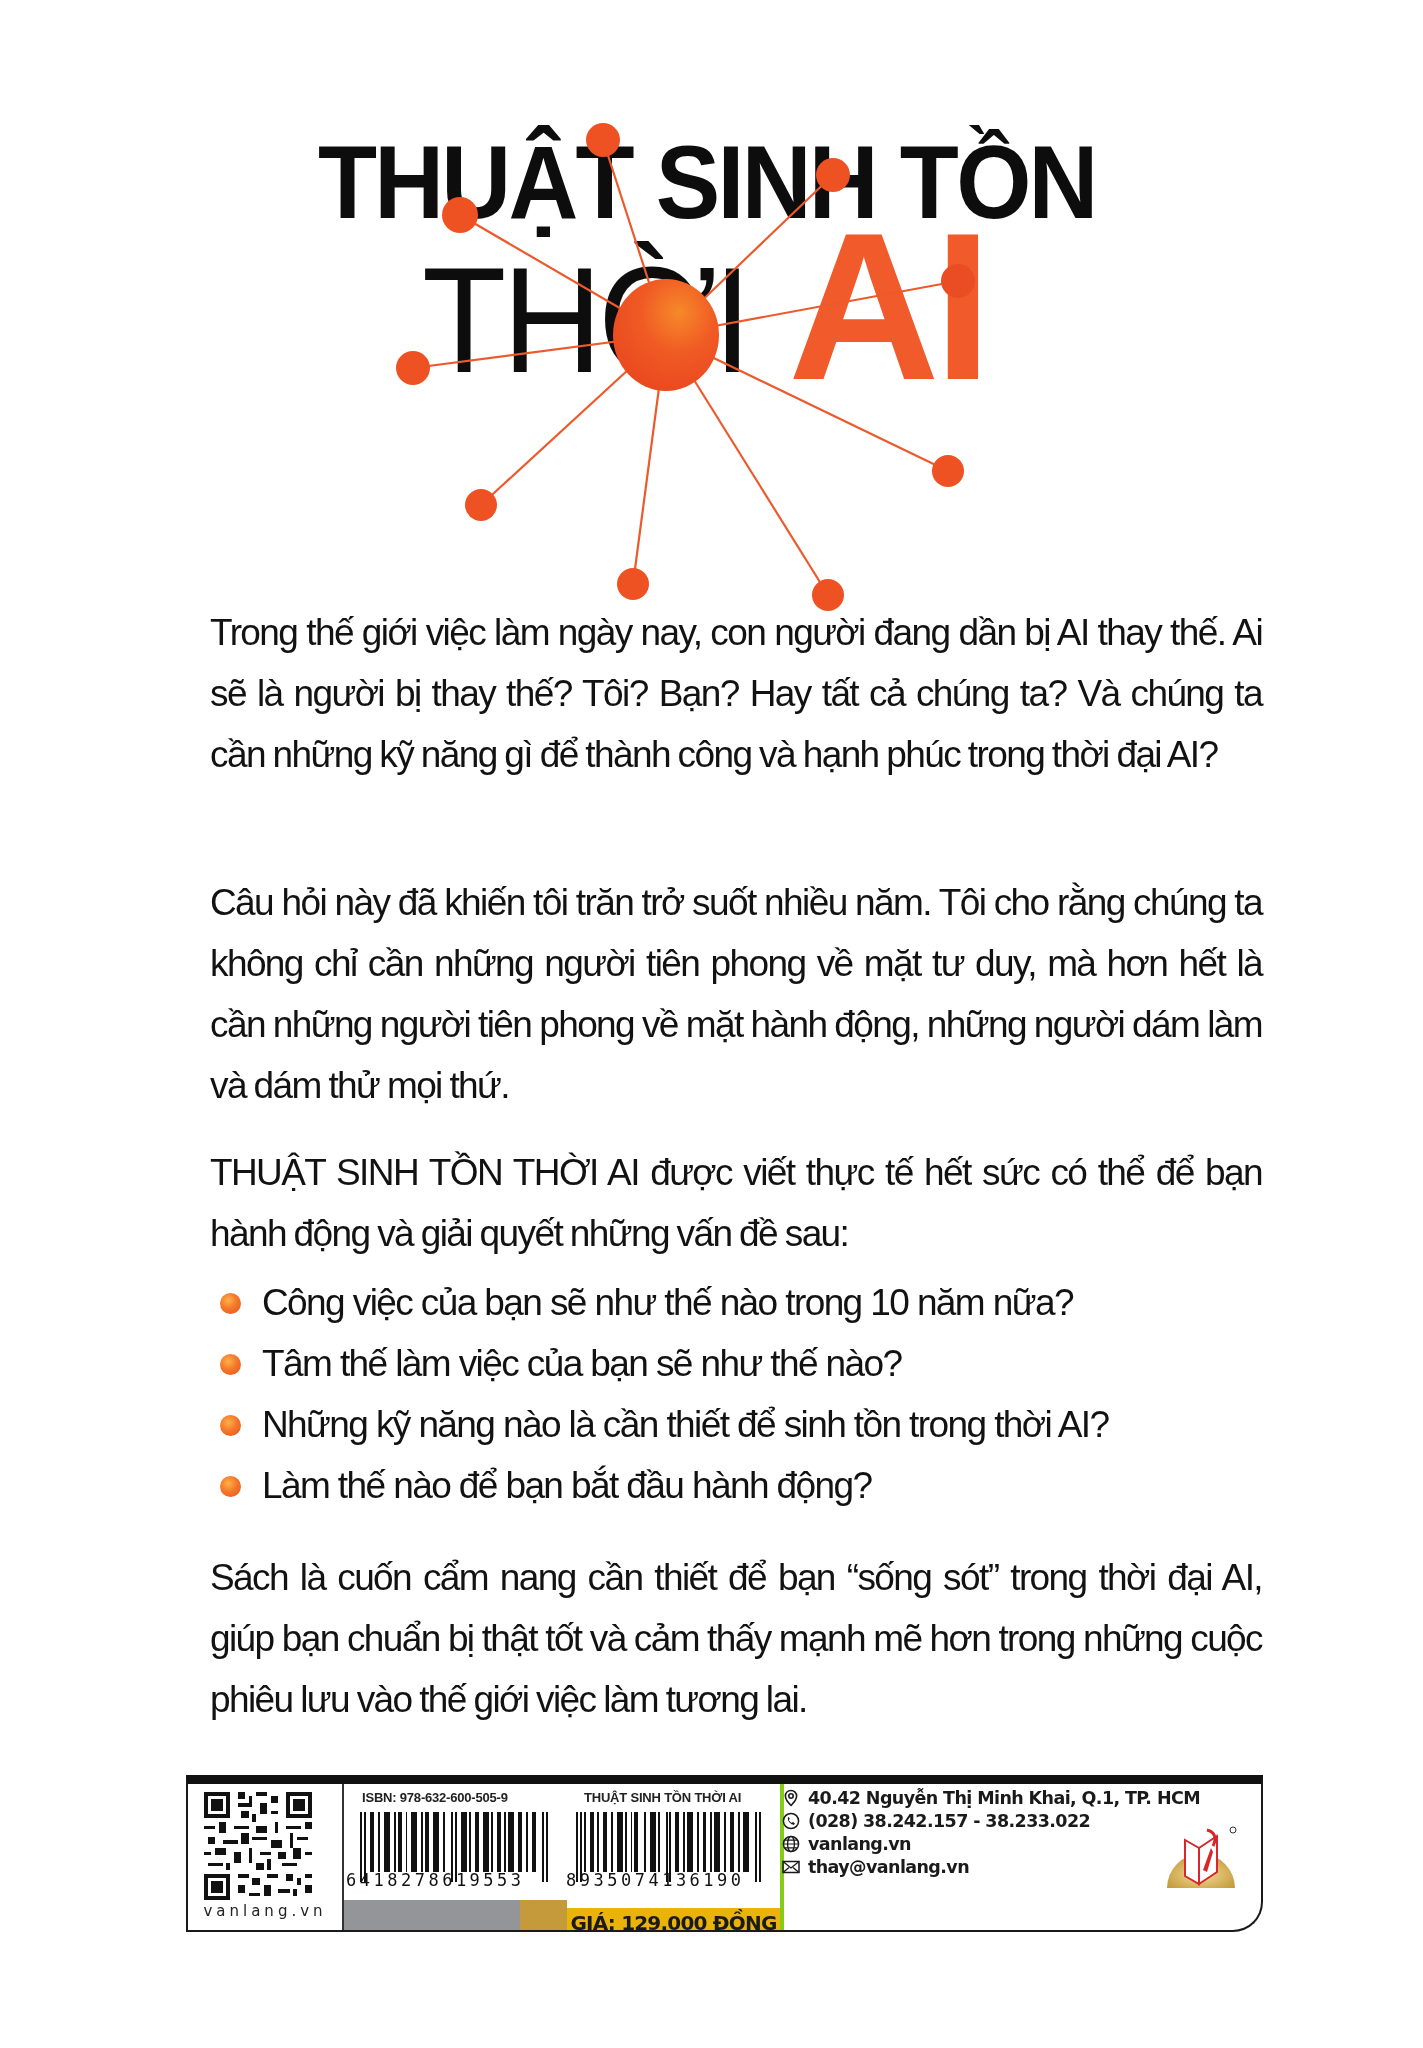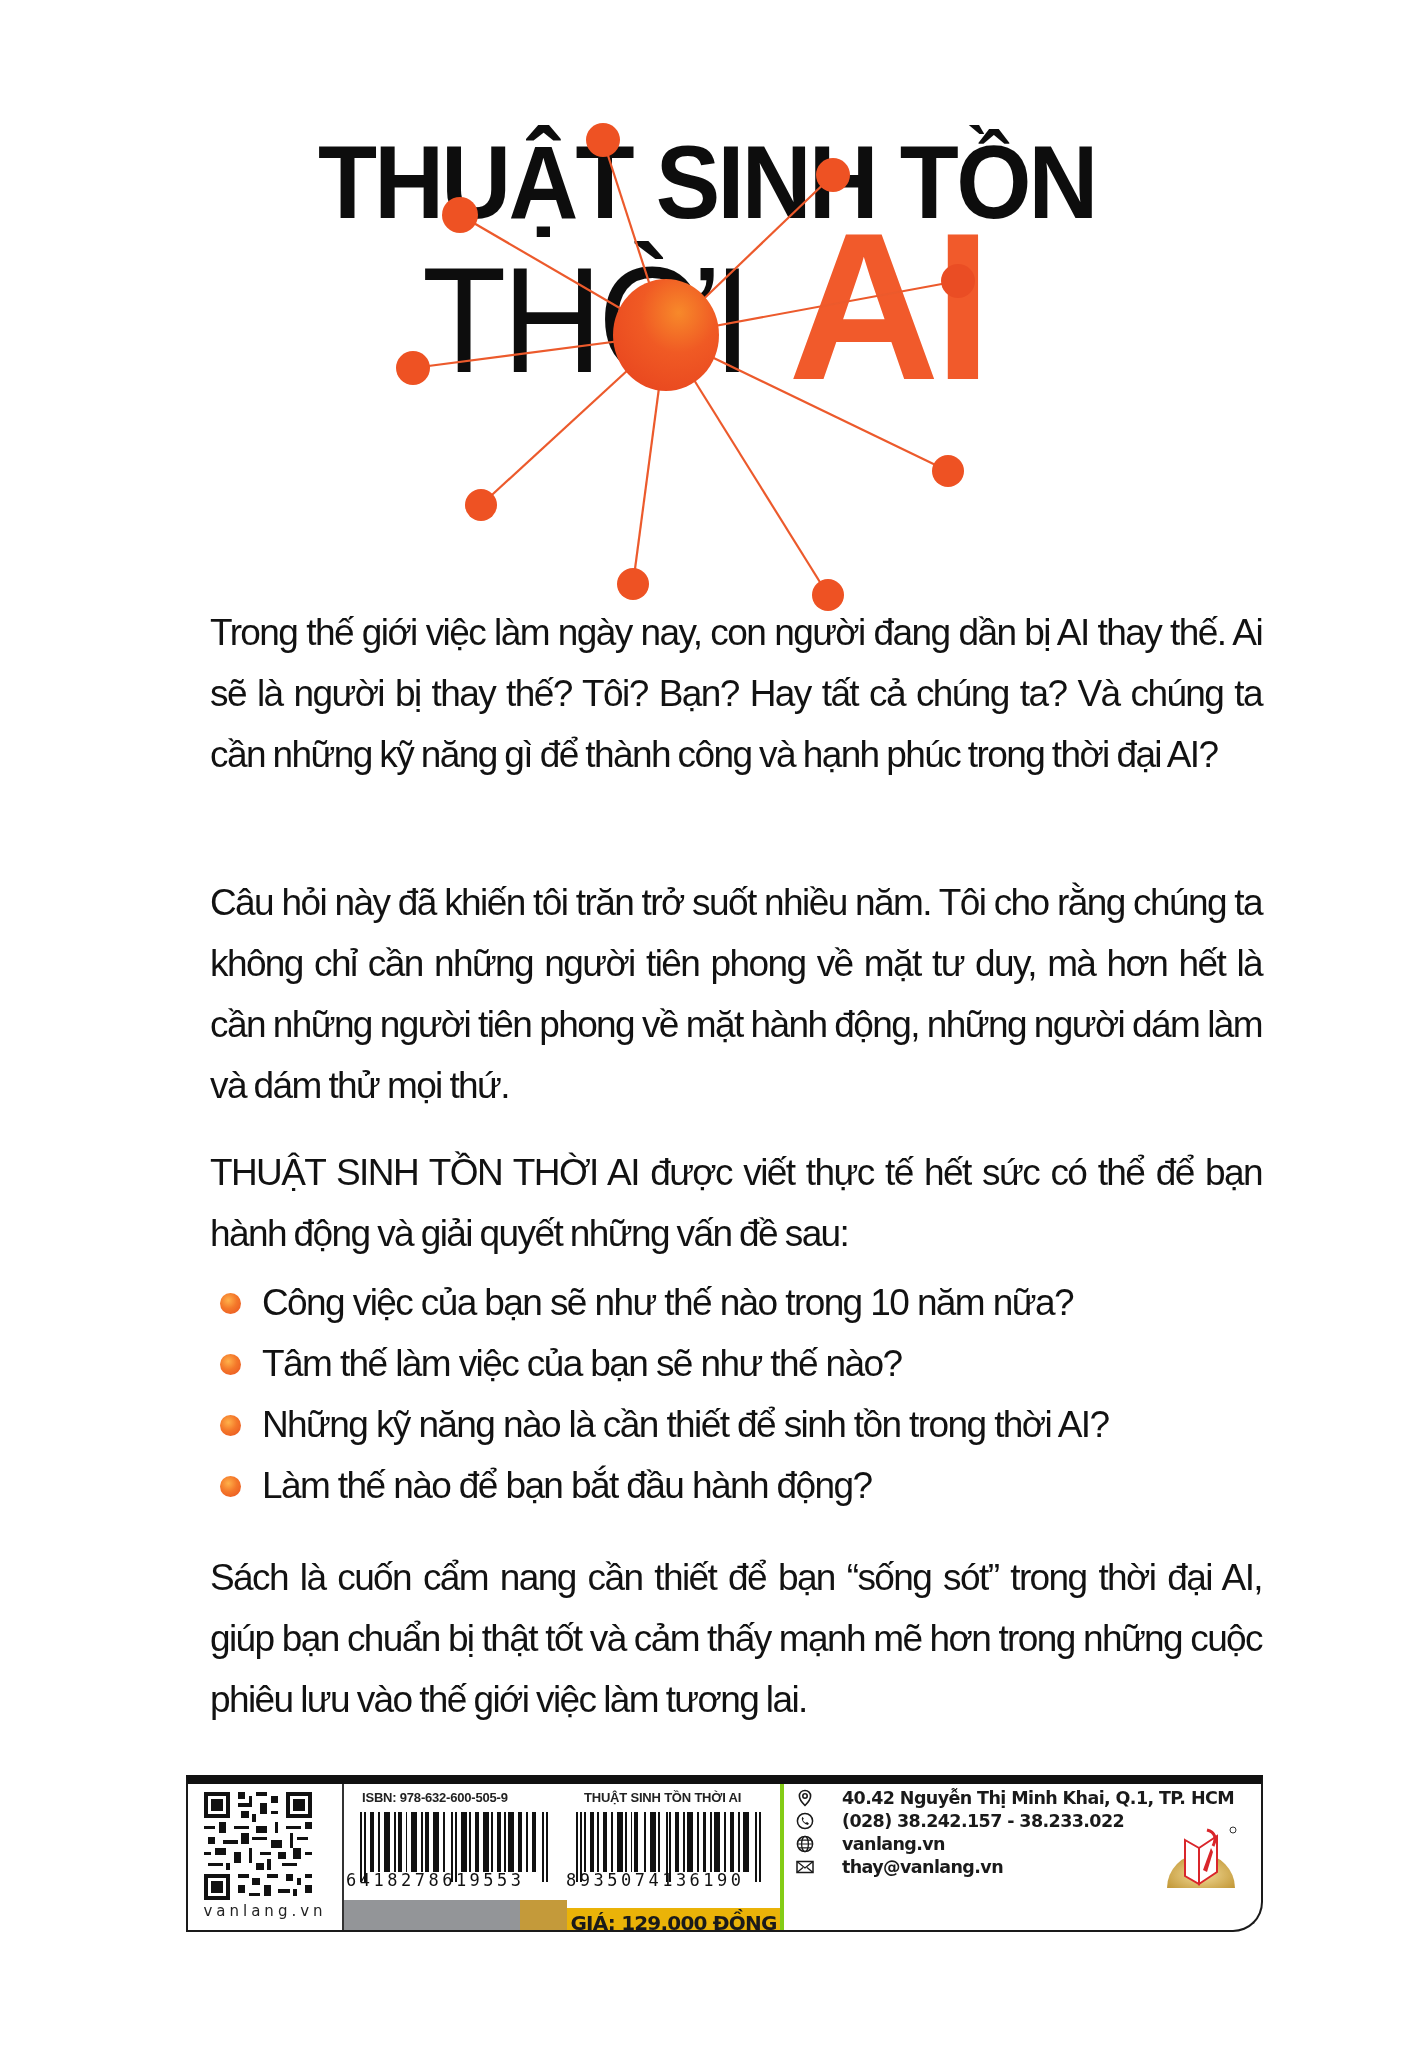--- a/index.html
+++ b/index.html
@@ -58,21 +58,21 @@
                letter-spacing: 3.5px; color: #111; background: transparent; white-space: nowrap; }
   .bc-digits.d1 { left: 2px; }
   .bc-digits.d2 { left: 222px; }
   .strip-grey { position: absolute; left: 0; top: 116px; width: 176px; height: 30px; background: #939598; }
   .strip-gold { position: absolute; left: 176px; top: 116px; width: 47px; height: 30px; background: #c49a3a; }
   .price { position: absolute; left: 223px; top: 124px; width: 213px; height: 30px; background: #eab308;
            font-family: "DejaVu Sans", sans-serif; font-weight: 700; font-size: 20px; line-height: 30px;
            color: #1a1a1a; text-align: center; letter-spacing: -0.8px; white-space: nowrap; }
 
   .contact-cell { position: absolute; left: 594px; top: 0; width: 483px; height: 146px; }
-  .contact-row { position: absolute; left: 14px; height: 22px; display: flex; align-items: center; white-space: nowrap; gap: 20px; }
+  .contact-row { position: absolute; left: 0; height: 22px; display: flex; align-items: center; white-space: nowrap; }
   .contact-row .ic { width: 18px; height: 18px; margin-right: 8px; display: inline-block; }
   .contact-row span.txt { font-family: "DejaVu Sans", sans-serif; font-weight: 700; font-size: 17.5px;
                           color: #1a1a1a; letter-spacing: -0.6px; }
   .r1 { top: 3px; } .r2 { top: 26px; } .r3 { top: 49px; } .r4 { top: 72px; }
   .publisher-logo { position: absolute; right: 24px; top: 38px; width: 78px; height: 66px; }
   .company-bar { position: absolute; left: 0; top: 119px; width: 483px; height: 21px; background: #ec4899;
                  color: #fff; font-family: "DejaVu Sans", sans-serif; font-weight: 700; font-size: 19px;
                  line-height: 27px; text-align: right; padding-right: 42px; box-sizing: border-box;
                  letter-spacing: -0.8px; white-space: nowrap; margin-top: 32px; }
 </style>

